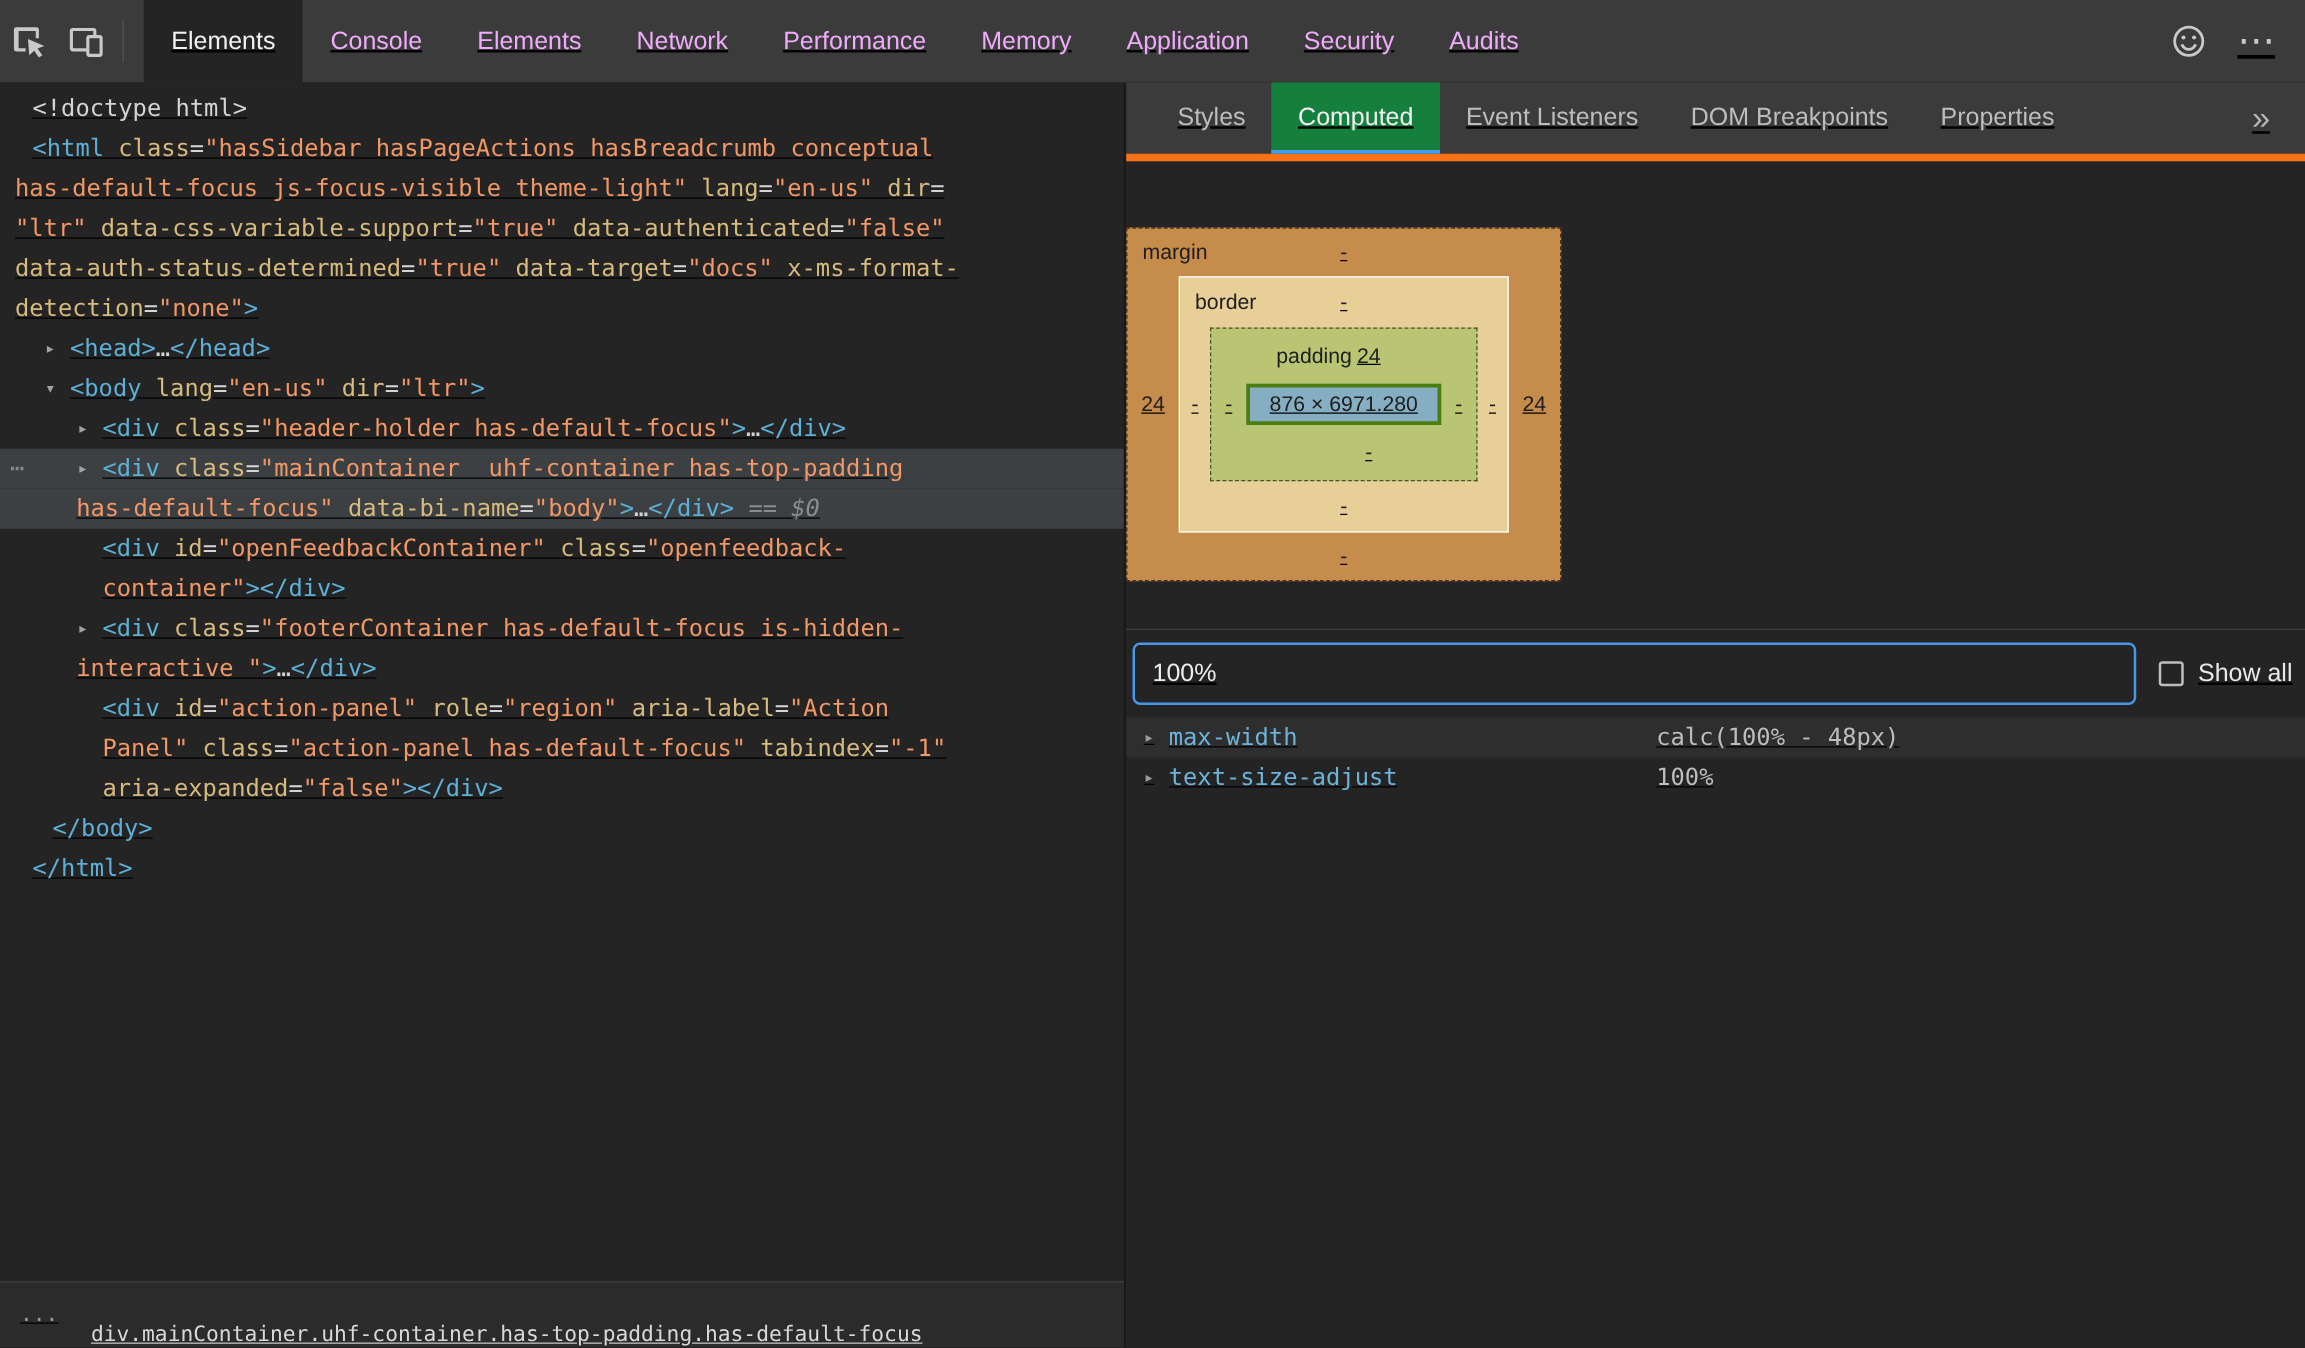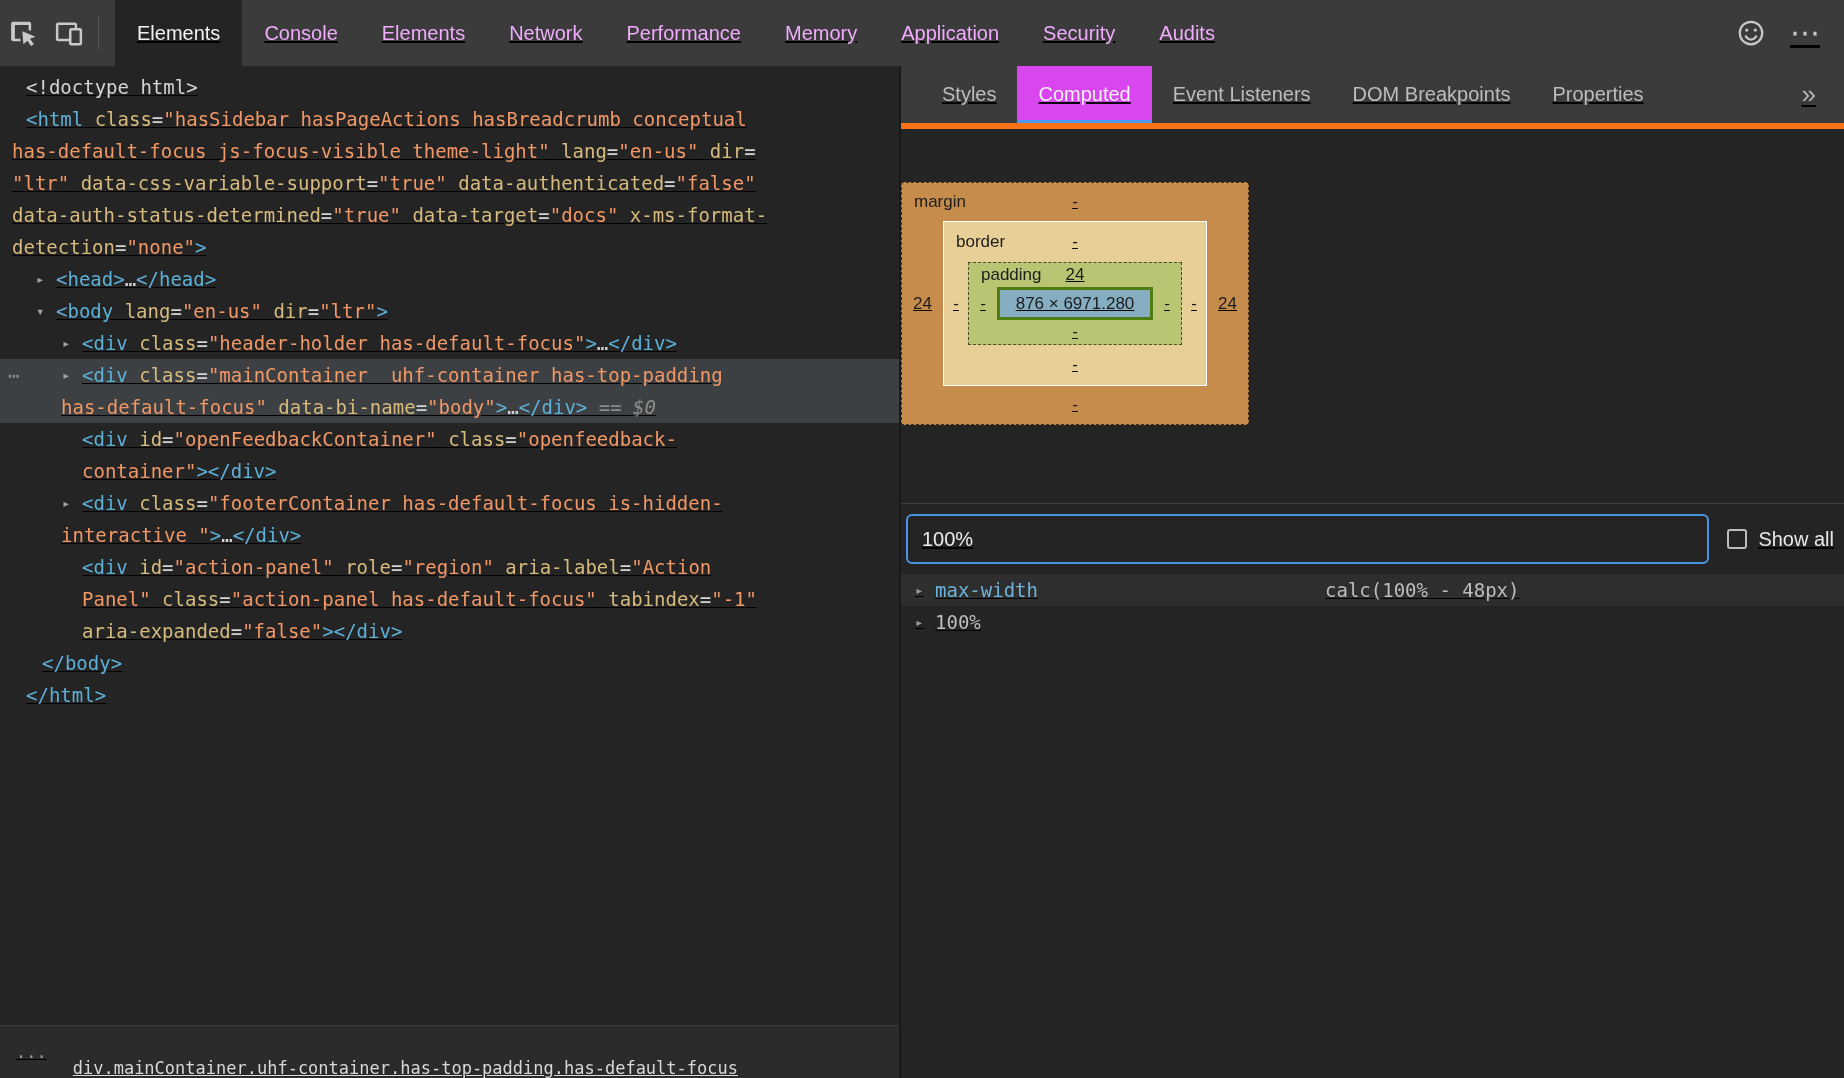--- a/index.html
+++ b/index.html
@@ -35,38 +35,38 @@
 
   
   .statusbar { flex:0 0 34px; background:#2b2b2b; border-top:1px solid #404040; display:flex; align-items:center; padding-left:16px; gap:26px; font-family:"DejaVu Sans Mono","Liberation Mono",monospace; font-size:17px; }
   .statusbar-ellipsis { color:#9a9a9a; }
   .breadcrumb-item { color:#d8d8d8; text-decoration:underline;margin-top:32px; }
 
   
   .right-panel { flex:1; display:flex; flex-direction:column; min-width:0; background:#242424; }
   .side-tabs { flex:0 0 63px; background:#3b3b3b; border-bottom:6px solid #f97316; display:flex; align-items:stretch; padding-left:20px; }
   .side-tab { display:flex; align-items:center; padding:0 21px; font-size:20px; color:#bdbdbd; white-space:nowrap; }
-  .side-tab.active { background:#d946ef; color:#f2f2f2; box-shadow:inset 0 -3px 0 #4a9af4; }
+  .side-tab.active { background:#15803d; color:#f2f2f2; box-shadow:inset 0 -3px 0 #4a9af4; }
   .side-chevron { margin-left:auto; display:flex; align-items:center; padding-right:28px; color:#b5b5b5; font-size:26px; }
 
   
   .boxmodel-area { flex:0 0 374px; display:flex; justify-content:flex-start; align-items:flex-start; padding-top:53px; }
   .bm { color:#1d1d1d; font-size:17px; }
   .bm-top,.bm-bot { display:flex; align-items:center; justify-content:center; position:relative; }
   .bm-label { position:absolute; left:12px; }
   .bm-mid { display:flex; align-items:stretch; }
   .bm-side { display:flex; align-items:center; justify-content:center; }
   .bm-margin { width:348px; background:#c68c4c; border:1px dashed rgba(0,0,0,.65); }
   .bm-margin > .bm-top, .bm-margin > .bm-bot { height:38px; }
   .bm-margin > .bm-mid > .bm-side { width:41px; }
   .bm-border { flex:1; background:#e7cf97; border:1px solid #ffffff; }
   .bm-border > .bm-top, .bm-border > .bm-bot { height:40px; }
   .bm-border > .bm-mid > .bm-side { width:24px; }
   .bm-padding { flex:1; background:#bac573; border:1px dashed rgba(0,0,0,.6); }
-  .bm-padding > .bm-top, .bm-padding > .bm-bot { height:24px; }
+  .bm-padding > .bm-top, .bm-padding > .bm-bot { height:44px;margin-left:40px; }
   .bm-padding > .bm-mid > .bm-side { width:28px; }
   .bm-content { flex:1; min-height:33px; background:#86aec2; border:3px solid #4d7c0f; display:flex; align-items:center; justify-content:center; }
 
   .hr { height:1px; background:#3f3f3f; }
 
   
   .filter-row { flex:0 0 70px; display:flex; align-items:center; padding:0 10px 0 5px; }
   .filter-input { flex:1; height:50px; background:transparent; border:2px solid #4a96e6; border-radius:6px; color:#ececec; font-size:20px; font-family:"Liberation Sans",sans-serif; padding:0 14px; outline:none; }
   .showall { display:flex; align-items:center; gap:11px; margin-left:18px; font-size:20px; color:#e8e8e8; white-space:nowrap; }
   .showall-box { appearance:none; -webkit-appearance:none; width:20px; height:20px; border:2px solid #bdbdbd; border-radius:3px; background:transparent; }
@@ -225,19 +225,20 @@
       </div>
 
       <div class="props">
         <div class="prop-row hl">
           <span class="prop-arrow">▸</span>
           <span class="prop-name">max-width</span>
           <span class="prop-value">calc(100% - 48px)</span>
         </div>
         <div class="prop-row">
           <span class="prop-arrow">▸</span>
+          <span class="prop-name">text-size-adjust</span>
           <span class="prop-value">100%</span>
         </div>
       </div>
       <div class="right-filler"></div>
     </div>
   </div>
 </div>
 
 </body></html>

